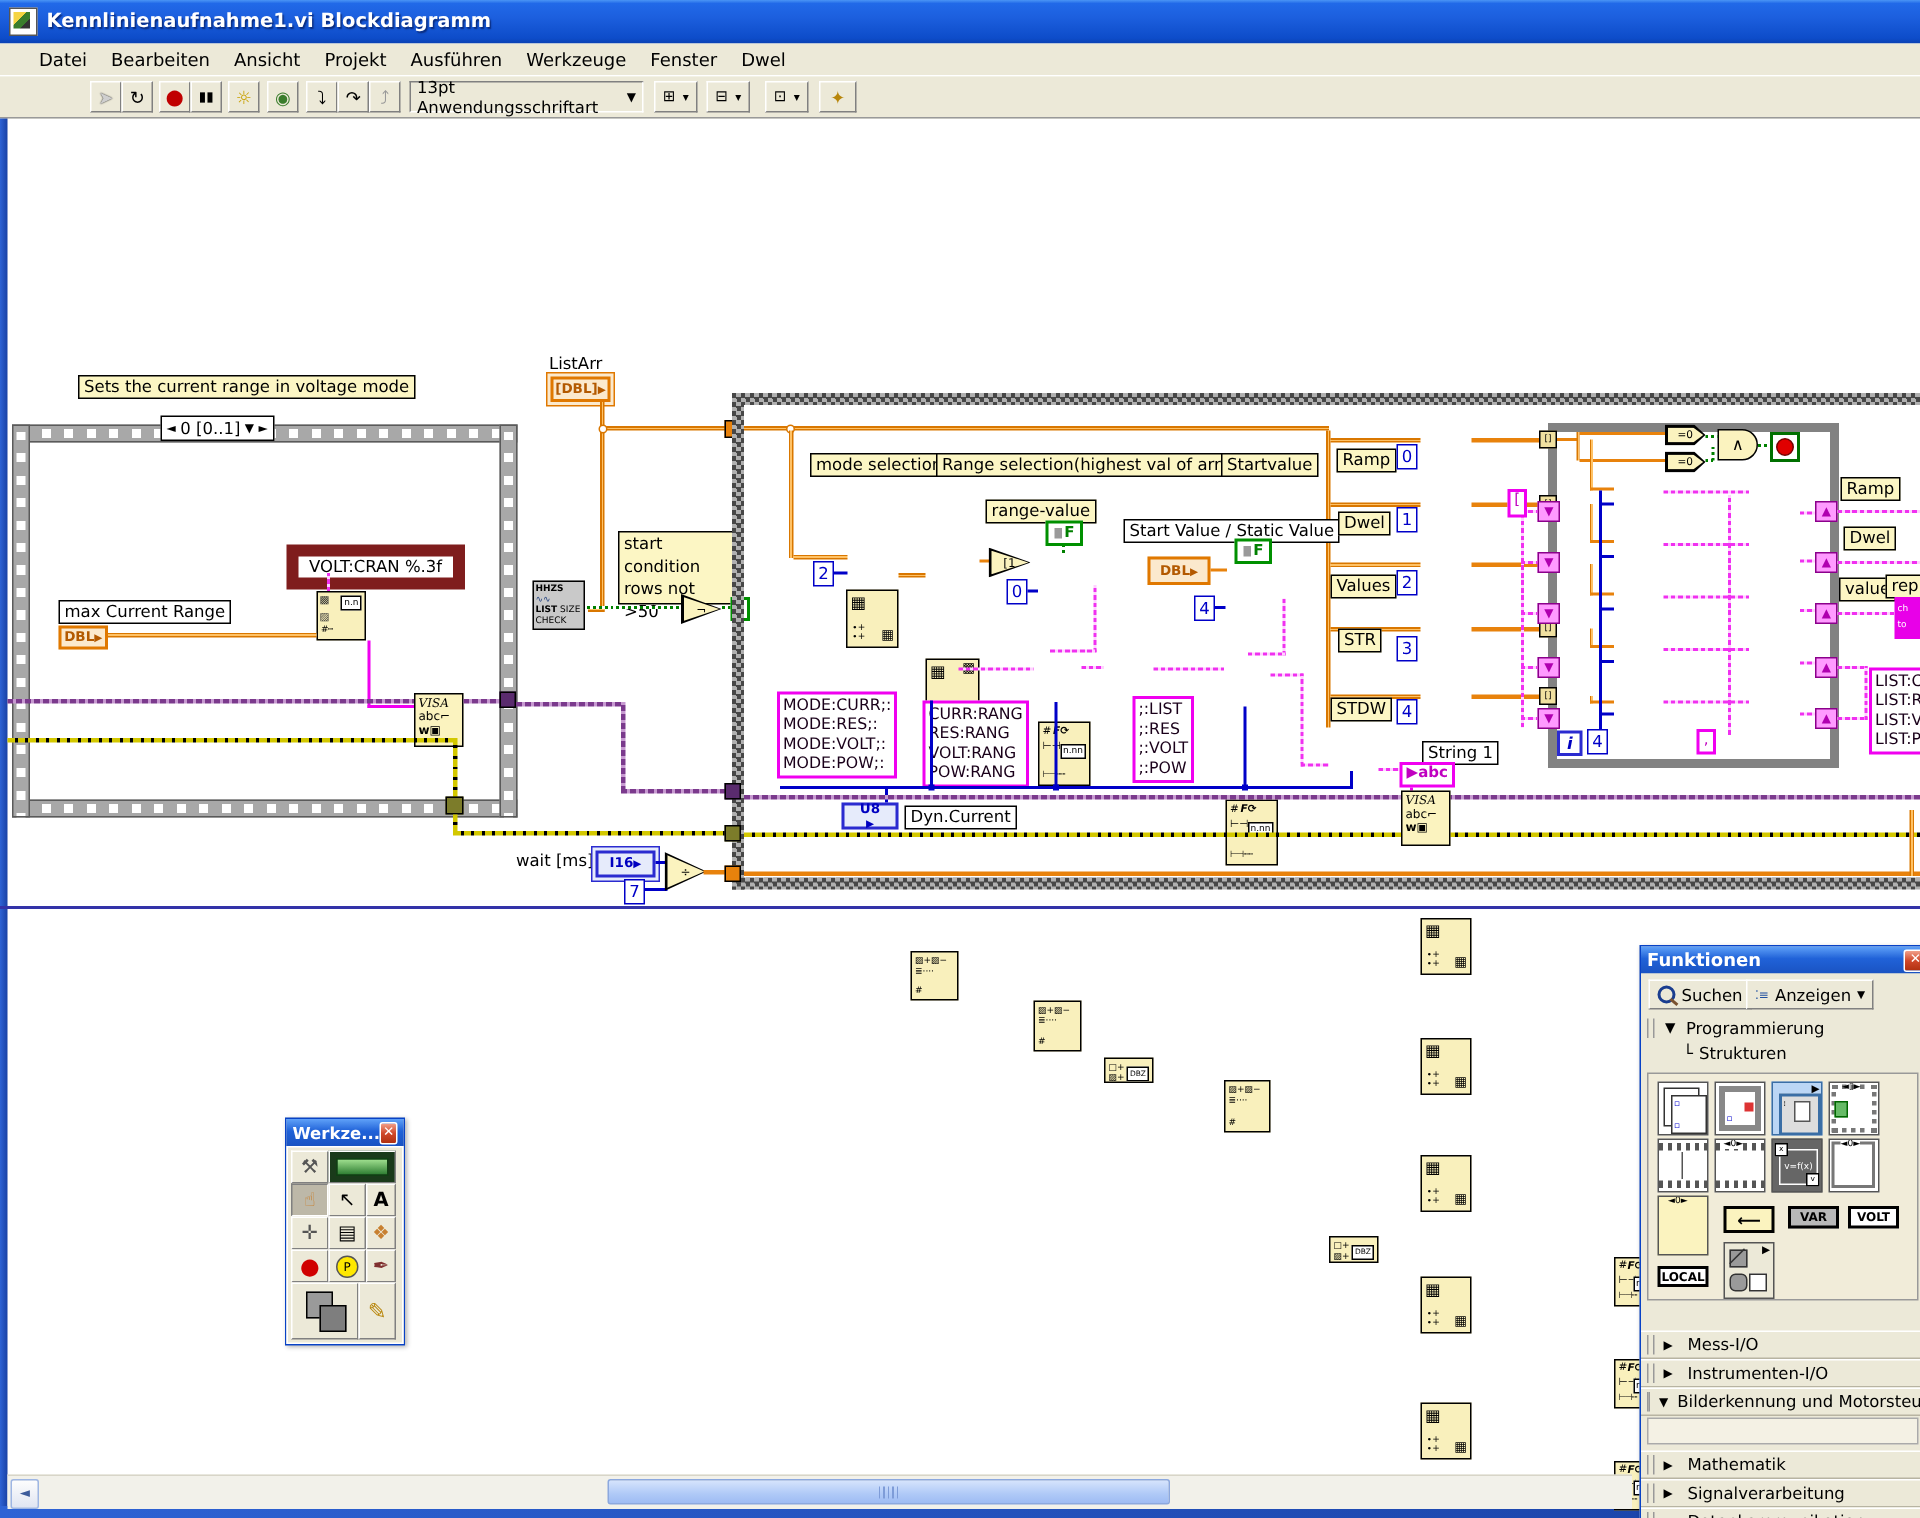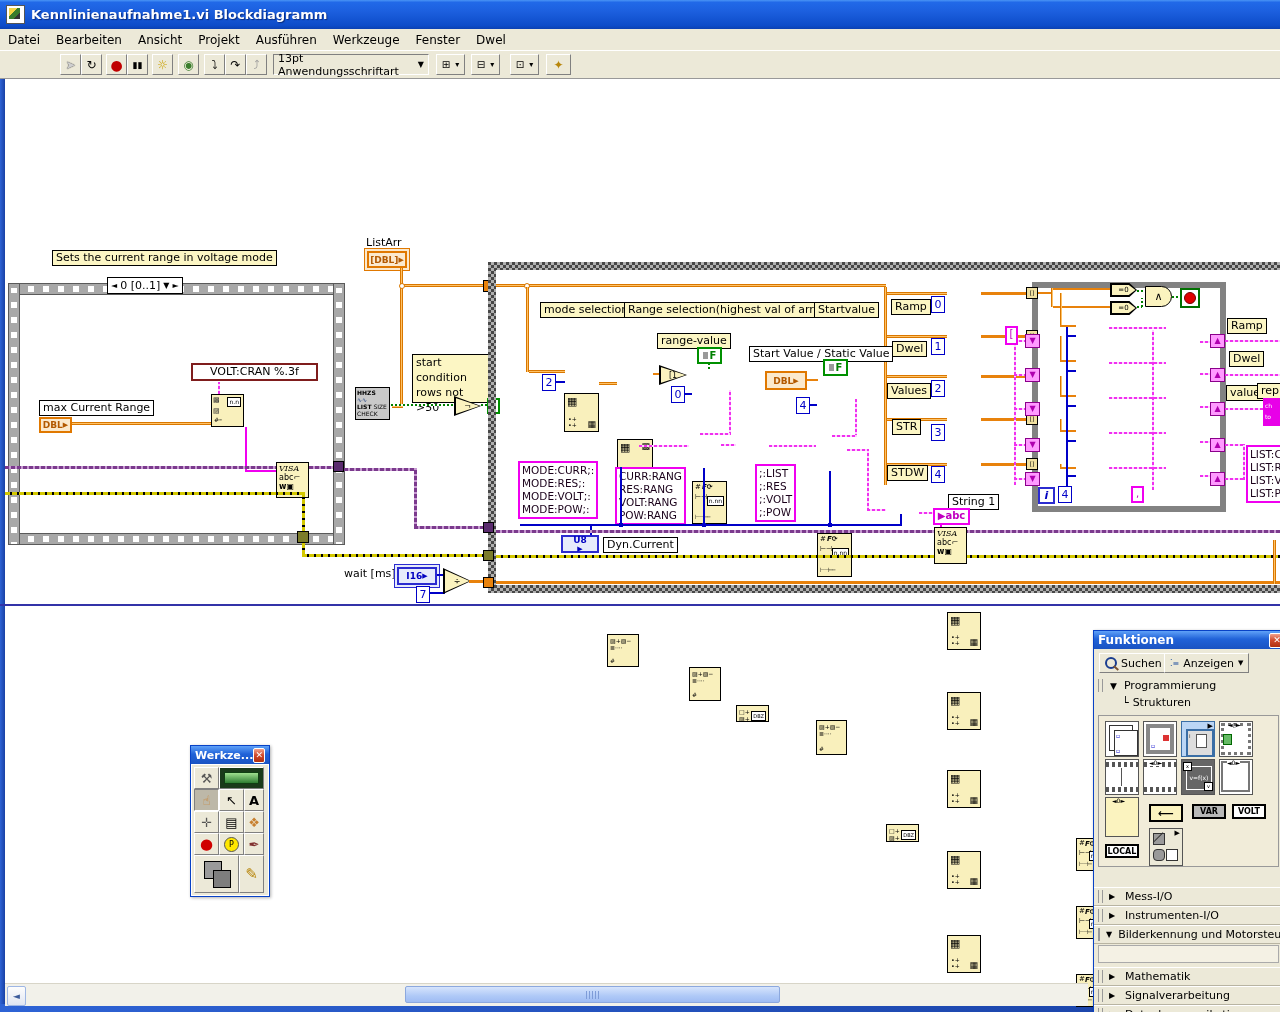--- a/index.html
+++ b/index.html
@@ -8,21 +8,21 @@
   .a{position:absolute;}
   
   .titlebar{left:0;top:0;width:1280px;height:29px;
     background:linear-gradient(180deg,#4A95F5 0%,#2169E8 8%,#1C5FDE 40%,#0D4CC9 88%,#0B41B2 100%);
     display:flex;align-items:center;padding-left:6px;box-sizing:border-box;}
   .titletext{color:#fff;font-weight:bold;font-size:13px;text-shadow:1px 1px 1px #0A2C7E;margin-left:6px;}
   .appicon{width:17px;height:17px;background:#fff;border:1px solid #555;position:relative;}
   .appicon i{position:absolute;left:2px;top:2px;width:11px;height:11px;
     background:linear-gradient(135deg,#f5d442 0 40%,#3a7d2c 40% 70%,#333 70%);}
   .menubar{left:0;top:29px;width:1280px;height:22px;background:#ECE9D8;border-bottom:1px solid #fff;
-    display:flex;align-items:center;padding-left:0;box-sizing:border-box;}
+    display:flex;align-items:center;padding-left:18px;box-sizing:border-box;}
   .menuitem{padding:3px 8px;font-size:12px;cursor:default;}
   .toolbar{left:0;top:51px;width:1280px;height:28px;background:#ECE9D8;border-bottom:1px solid #999;box-sizing:border-box;}
   .tbtn{position:absolute;top:3px;width:21px;height:21px;background:#ECE9D8;
     border:1px solid;border-color:#fff #808080 #808080 #fff;
     display:flex;align-items:center;justify-content:center;font-size:12px;box-sizing:border-box;}
   .fontbox{position:absolute;top:3px;height:21px;background:#ECE9D8;border:1px solid;border-color:#808080 #fff #fff #808080;
     display:flex;align-items:center;font-size:11px;padding:0 4px;box-sizing:border-box;}
   .ddarrow{margin-left:5px;font-size:8px;}
   .winborder{background:linear-gradient(90deg,#2E63D5,#1941A5);}
   
@@ -197,21 +197,21 @@
 <div class="a filmh" style="left:8px;top:533px;width:337px;height:12px;"></div>
 <div class="a filmv" style="left:8px;top:283px;width:12px;height:262px;"></div>
 <div class="a filmv" style="left:333px;top:283px;width:12px;height:262px;"></div>
 <div class="a selectorbox" style="left:107px;top:277px;">
   <span style="font-size:8px;">◄</span>
   <span>0 [0..1]</span>
   <span style="font-size:8px;">▼</span>
   <span style="font-size:8px;">►</span>
 </div>
 
-<div class="a" style="left:191px;top:363px;border:2px solid #7f1d1d;background:#fff;padding:0 17px;line-height:14px;white-space:nowrap;">VOLT:CRAN %.3f</div>
+<div class="a" style="left:191px;top:363px;border:8px solid #7f1d1d;background:#fff;padding:0 7px;line-height:14px;white-space:nowrap;">VOLT:CRAN %.3f</div>
 <div class="a wpdv" style="left:218px;top:382px;width:2px;height:12px;"></div>
 <div class="a node fmtn" style="left:211px;top:394px;width:33px;height:33px;">
   <span class="g" style="position:absolute;left:1px;top:1px;">▩</span>
     <span class="nn" style="top:2px;">n.n</span>
   <span class="g" style="position:absolute;left:1px;top:12px;">▨</span>
   <span class="hh">#····</span>
 </div>
 <div class="a lblW" style="left:39px;top:400px;">max Current Range</div>
 <div class="a tO" style="left:39px;top:417px;width:33px;height:16px;">
     <span>DBL</span>

